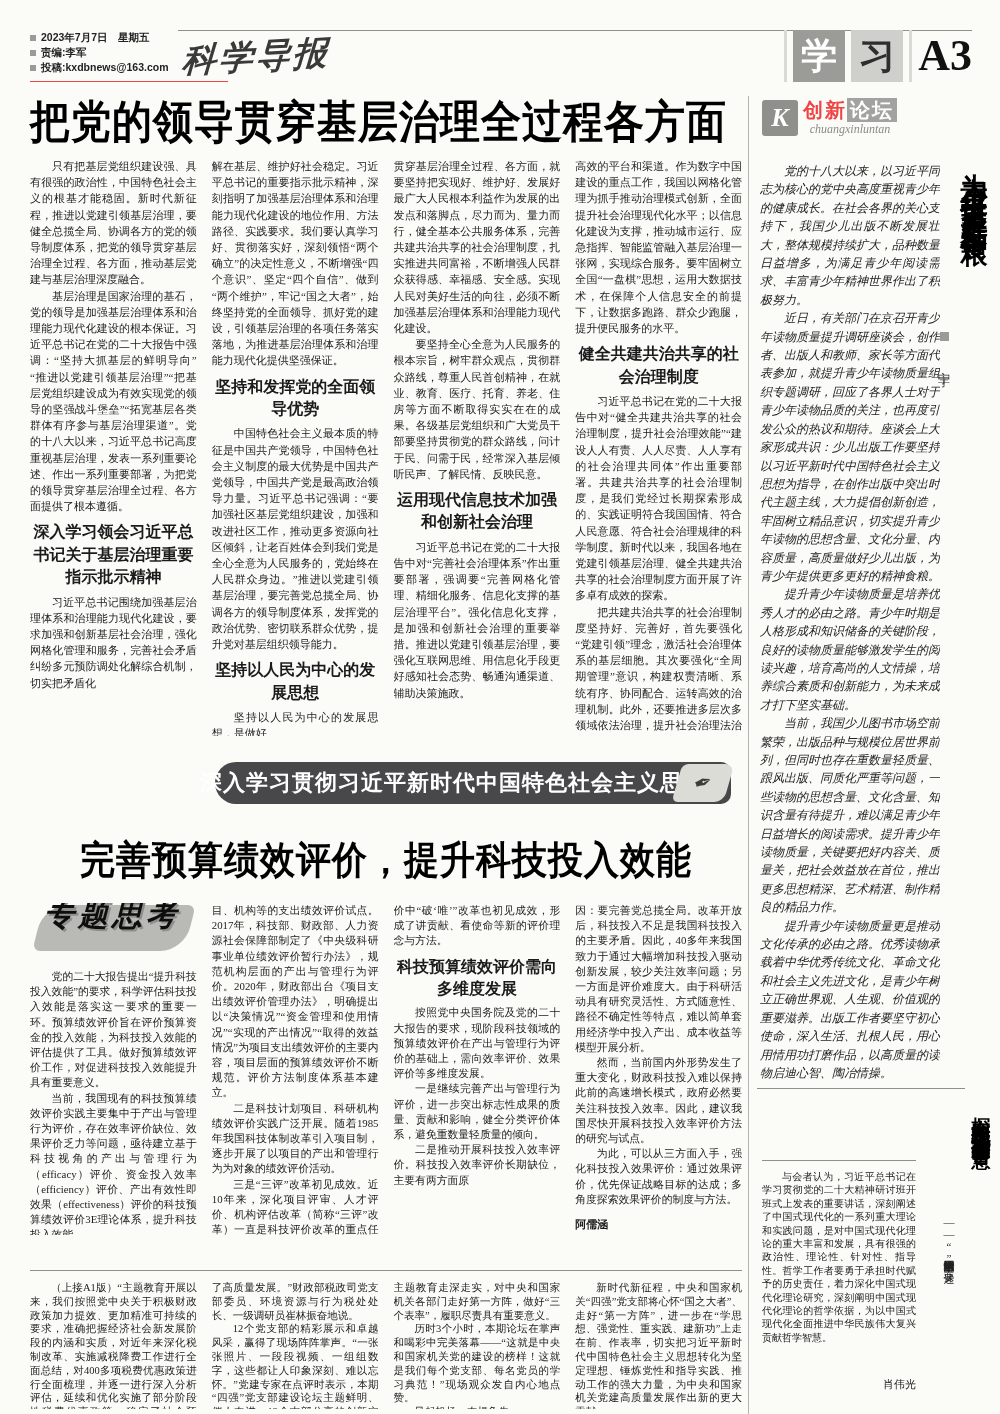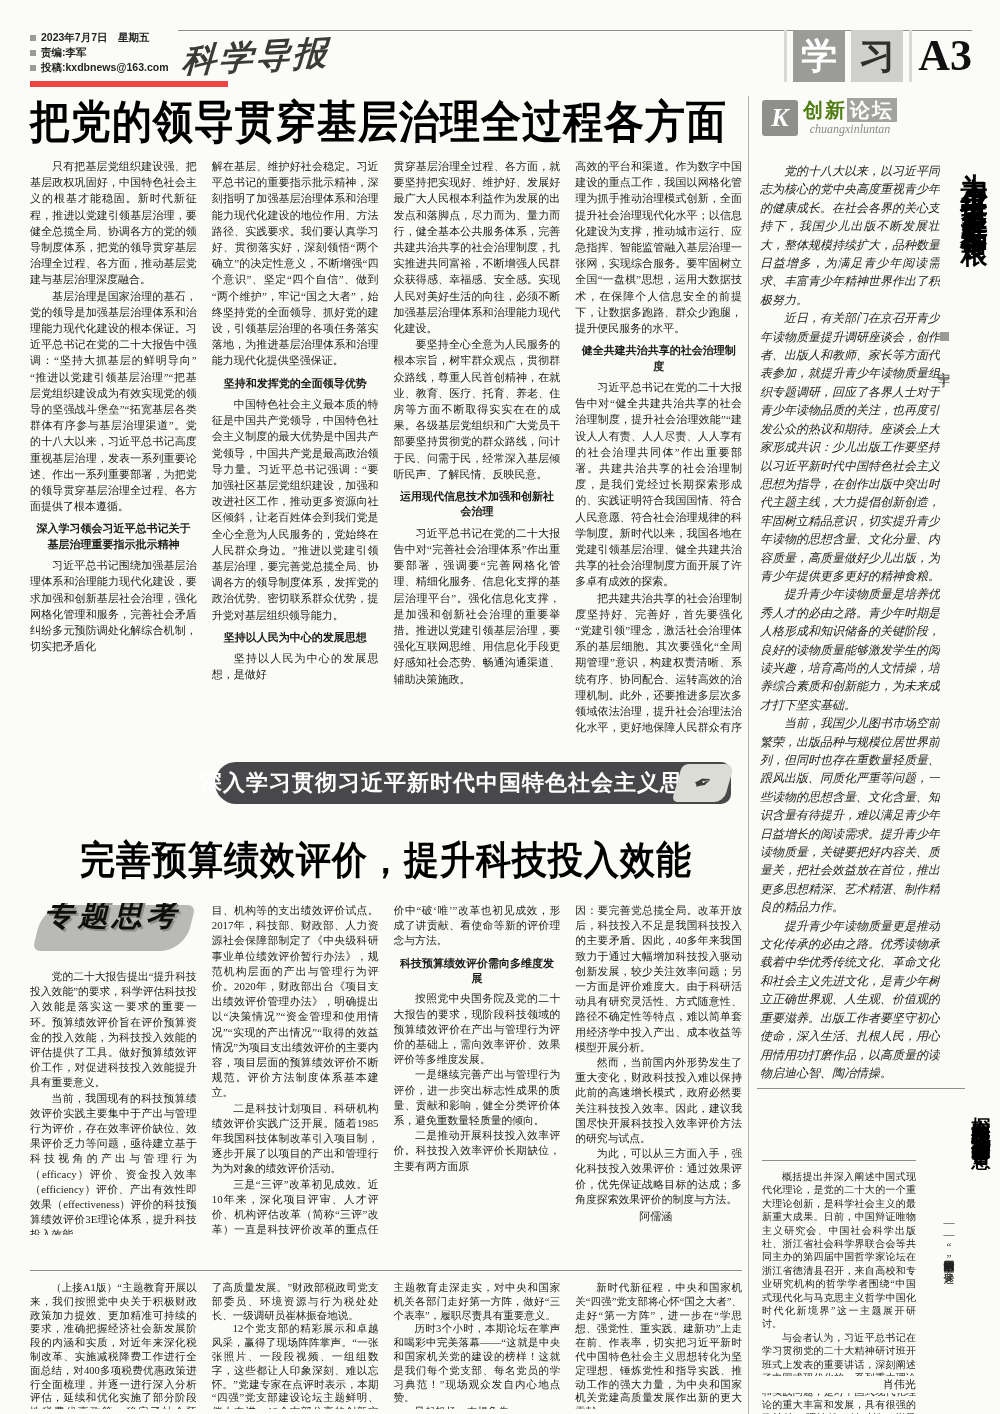--- a/index.html
+++ b/index.html
@@ -1,21 +1,21 @@
 <!DOCTYPE html>
 <html lang="zh"><head>
 <meta charset="utf-8">
 <style>
   html,body{margin:0;padding:0;background:#e8e8e6;}
   #page{position:relative;width:1000px;height:1414px;margin:0 auto;background:#fbfbf8;
         font-family:"Liberation Serif","DejaVu Serif",serif;color:#1b1b1b;overflow:hidden;}
   .rule{position:absolute;height:1px;background:#8f8f8c;}
   .vrule{position:absolute;width:1px;background:#b3b3af;}
   
-  .hdr-info{position:absolute;left:30px;top:30px;width:198px;padding-bottom:6px;border-bottom:6px solid #ef4444;
+  .hdr-info{position:absolute;left:30px;top:30px;width:198px;padding-bottom:6px;border-bottom:1px solid #ef4444;
             font-family:"Liberation Sans","DejaVu Sans",sans-serif;font-size:10.5px;font-weight:bold;color:#222;}
   .hdr-row{display:flex;align-items:center;line-height:15px;}
   .sq{width:6px;height:6px;background:#9a9a97;margin-right:5px;flex:0 0 auto;}
   .masthead{position:absolute;left:182px;top:34px;font-size:34px;font-weight:bold;font-style:italic;
             letter-spacing:3px;color:#3a3a38;transform:rotate(-3deg) skewX(-6deg);}
   .sec-wrap{position:absolute;right:28px;top:30px;display:flex;align-items:center;gap:6px;}
   .edge-bar{width:3px;height:52px;background:#d9d9d5;}
   .sec-box{width:52px;height:52px;display:flex;align-items:center;justify-content:center;
            font-family:"Liberation Sans",sans-serif;font-weight:bold;font-size:36px;}
   .sec-a{background:#9b9b98;color:#ffffff;}
@@ -24,31 +24,31 @@
   
   #a1{position:absolute;left:30px;top:92px;width:712px;}
   #a1 .headline{font-family:"Liberation Sans","DejaVu Sans",sans-serif;font-weight:bold;font-size:40px;
                 letter-spacing:1px;color:#000;white-space:nowrap;line-height:1.3;transform:scaleY(1.12);
                 transform-origin:top left;margin-bottom:14px;}
   .cols{display:flex;gap:15px;}
   .col{flex:1 1 0;overflow:hidden;text-align:justify;}
   #a1 .col{height:578px;font-size:11px;line-height:16.2px;}
   .para{margin:0;text-indent:2em;text-align:justify;}
   .para.cont{text-indent:0;}
-  .subhead{font-family:"Liberation Sans","DejaVu Sans",sans-serif;font-weight:bold;font-size:11px;
+  .subhead{font-family:"Liberation Sans","DejaVu Sans",sans-serif;font-weight:bold;font-size:16px;
            line-height:1.4;text-align:center;margin:7px 2px 5px;text-indent:0;}
-  .author-line{font-family:"Liberation Sans",sans-serif;font-weight:normal;font-size:11px;
-               text-align:center;padding-right:6px;margin-top:2px;}
+  .author-line{font-family:"Liberation Sans",sans-serif;font-weight:bold;font-size:11px;
+               text-align:left;padding-right:6px;margin-top:10px;}
   
   #forum{position:absolute;left:752px;top:96px;width:248px;height:996px;}
   .forum-logo{display:flex;align-items:flex-start;gap:5px;margin:4px 0 10px 10px;height:52px;}
   .k-box{width:36px;height:36px;background:#8f8f8c;color:#fff;display:flex;align-items:center;justify-content:center;
          font-family:"Liberation Serif",serif;font-style:italic;font-weight:bold;font-size:26px;border-radius:3px;}
   .forum-logo-text{line-height:1;}
-  .flt-a{font-family:"Liberation Sans",sans-serif;font-weight:bold;font-size:20px;color:#4d7c0f;letter-spacing:2px;}
+  .flt-a{font-family:"Liberation Sans",sans-serif;font-weight:bold;font-size:20px;color:#ef4444;letter-spacing:2px;}
   .flt-b{font-family:"Liberation Sans",sans-serif;font-weight:bold;font-size:20px;color:#fff;background:#a2a29e;
          padding:1px 3px;letter-spacing:2px;}
   .flt-py{font-family:"Liberation Serif",serif;font-style:italic;font-size:12px;color:#8a8a86;margin-top:3px;text-align:center;}
   .forum-body{position:absolute;left:8px;top:66px;width:180px;height:920px;overflow:hidden;
               font-style:italic;font-size:12px;line-height:18.4px;color:#222;}
   .v-text{writing-mode:vertical-rl;text-orientation:upright;}
   .forum-title{position:absolute;right:8px;top:56px;height:440px;font-family:"Liberation Sans",sans-serif;
                font-weight:bold;font-size:27px;letter-spacing:5px;color:#000;}
   .forum-author{position:absolute;right:48px;top:236px;font-size:12px;color:#333;letter-spacing:3px;}
   .forum-author .mk{display:inline-block;width:9px;height:9px;background:#9a9a97;margin-bottom:4px;}
@@ -114,21 +114,21 @@
     <div class="edge-bar"></div>
     <div class="pageno">A3</div>
   </div>
 
   <div class="vrule" style="left:748px;top:96px;height:1318px;"></div>
 
   <div id="a1">
     <div class="headline">把党的领导贯穿基层治理全过程各方面</div>
     <div class="cols">
       <div class="col">
-          <p class="para">只有把基层党组织建设强、把基层政权巩固好，中国特色社会主义的根基才能稳固。新时代新征程，推进以党建引领基层治理，要健全总揽全局、协调各方的党的领导制度体系，把党的领导贯穿基层治理全过程、各方面，推动基层党建与基层治理深度融合。</p>
+          <p class="para">只有把基层党组织建设强、具有很强的政治性，中国特色社会主义的根基才能稳固。新时代新征程，推进以党建引领基层治理，要健全总揽全局、协调各方的党的领导制度体系，把党的领导贯穿基层治理全过程、各方面，推动基层党建与基层治理深度融合。</p>
           <p class="para">基层治理是国家治理的基石，党的领导是加强基层治理体系和治理能力现代化建设的根本保证。习近平总书记在党的二十大报告中强调：“坚持大抓基层的鲜明导向”“推进以党建引领基层治理”“把基层党组织建设成为有效实现党的领导的坚强战斗堡垒”“拓宽基层各类群体有序参与基层治理渠道”。党的十八大以来，习近平总书记高度重视基层治理，发表一系列重要论述、作出一系列重要部署，为把党的领导贯穿基层治理全过程、各方面提供了根本遵循。</p>
           <div class="subhead">深入学习领会习近平总书记关于基层治理重要指示批示精神</div>
           <p class="para">习近平总书记围绕加强基层治理体系和治理能力现代化建设，要求加强和创新基层社会治理，强化网格化管理和服务，完善社会矛盾纠纷多元预防调处化解综合机制，切实把矛盾化</p>
         </div>
       <div class="col">
           <p class="para cont">解在基层、维护好社会稳定。习近平总书记的重要指示批示精神，深刻指明了加强基层治理体系和治理能力现代化建设的地位作用、方法路径、实践要求。我们要认真学习好、贯彻落实好，深刻领悟“两个确立”的决定性意义，不断增强“四个意识”、坚定“四个自信”、做到“两个维护”，牢记“国之大者”，始终坚持党的全面领导、抓好党的建设，引领基层治理的各项任务落实落地，为推进基层治理体系和治理能力现代化提供坚强保证。</p>
           <div class="subhead">坚持和发挥党的全面领导优势</div>
           <p class="para">中国特色社会主义最本质的特征是中国共产党领导，中国特色社会主义制度的最大优势是中国共产党领导，中国共产党是最高政治领导力量。习近平总书记强调：“要加强社区基层党组织建设，加强和改进社区工作，推动更多资源向社区倾斜，让老百姓体会到我们党是全心全意为人民服务的，党始终在人民群众身边。”推进以党建引领基层治理，要完善党总揽全局、协调各方的领导制度体系，发挥党的政治优势、密切联系群众优势，提升党对基层组织领导能力。</p>
           <div class="subhead">坚持以人民为中心的发展思想</div>
           <p class="para">坚持以人民为中心的发展思想，是做好</p>
@@ -232,19 +232,18 @@
           <p class="para">新时代新征程，中央和国家机关“四强”党支部将心怀“国之大者”、走好“第一方阵”，进一步在“学思想、强党性、重实践、建新功”上走在前、作表率，切实把习近平新时代中国特色社会主义思想转化为坚定理想、锤炼党性和指导实践、推动工作的强大力量，为中央和国家机关党建高质量发展作出新的更大贡献。</p>
         </div>
     </div>
   </div>
 
   <div id="phil">
     <div class="phil-title v-text">探究中国式现代化理论蕴含的哲学智慧</div>
     <div class="phil-sub v-text">——“第四届中国哲学家论坛”述要</div>
     <div class="rule" style="left:8px;top:60px;width:154px;"></div>
     <div class="phil-body">
-        <p class="para">概括提出并深入阐述中国式现代化理论，是党的二十大的一个重大理论创新，是科学社会主义的最新重大成果。日前，中国辩证唯物主义研究会、中国社会科学出版社、浙江省社会科学界联合会等共同主办的第四届中国哲学家论坛在浙江省德清县召开，来自高校和专业研究机构的哲学学者围绕“中国式现代化与马克思主义哲学中国化时代化新境界”这一主题展开研讨。</p>
         <p class="para">与会者认为，习近平总书记在学习贯彻党的二十大精神研讨班开班式上发表的重要讲话，深刻阐述了中国式现代化的一系列重大理论和实践问题，是对中国式现代化理论的重大丰富和发展，具有很强的政治性、理论性、针对性、指导性。哲学工作者要勇于承担时代赋予的历史责任，着力深化中国式现代化理论研究，深刻阐明中国式现代化理论的哲学依据，为以中国式现代化全面推进中华民族伟大复兴贡献哲学智慧。</p>
       </div>
     <div class="phil-author">肖伟光</div>
   </div>
 
 </div>
 
 </body></html>

